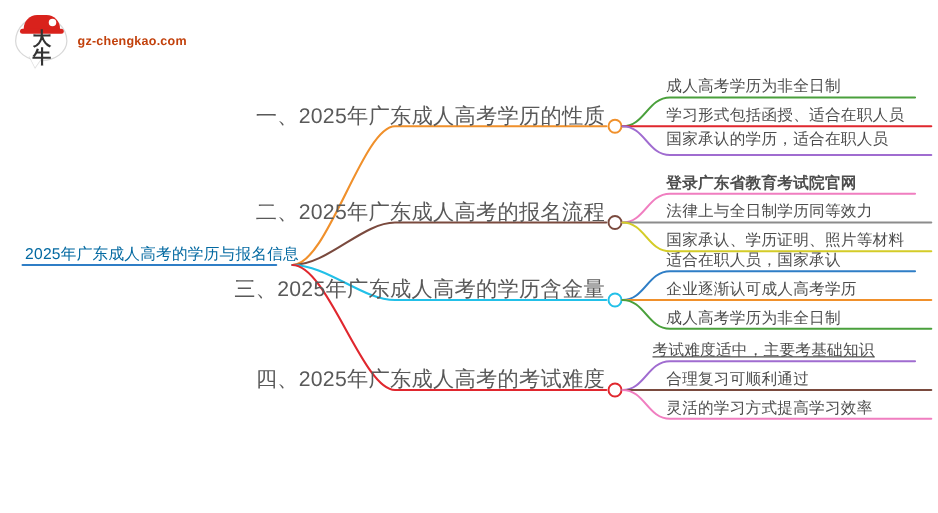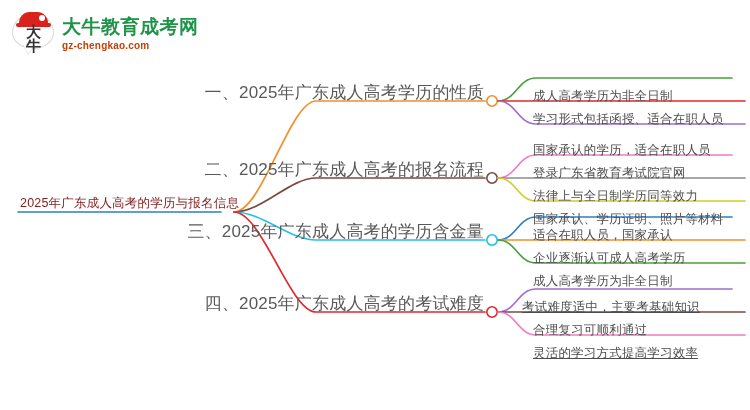--- a/index.html
+++ b/index.html
@@ -138,48 +138,46 @@
   .mm-label {
     position: absolute;
     font-size: 12.5px;
     color: #595959;
     white-space: nowrap;
     line-height: 15px;
     letter-spacing: 0.2px;
   }
   .mm-label.root {
     font-size: 12.5px;
-    color: #7f1d1d;
+    color: #0369a1;
   }
   .mm-label.branch {
     font-size: 17px;
     color: #595959;
   }
   .mm-label.leaf {
     font-size: 12.5px;
     color: #4d4d4d;
-    margin-top: 27px;
   }
 </style>
 </head>
 <body>
 
 <div id="logo-header">
   <div id="logo-mark">
     <div class="bubble"></div>
     <div class="bubble-tail"></div>
     <div class="cap"></div>
     <div class="cap-brim"></div>
     <div class="mark-text">
       <span>大</span>
       <span class="g2">牛</span>
     </div>
   </div>
   <div id="logo-wordmark">
-    <div id="logo-title">大牛教育成考网</div>
     <div id="logo-url">gz-chengkao.com</div>
   </div>
 </div>
 
 <div id="mindmap">
   <svg id="mm-svg" width="750" height="410">
       <path d="M 18 212 L 221 212" stroke="#2f7ec6" stroke-width="1.6" fill="none" stroke-linecap="round"></path>
       <path d="M 234 212 C 262 212, 290 101, 316 101 L 485 101" stroke="#f0902b" stroke-width="1.7" fill="none" stroke-linecap="round"></path>
       <circle cx="492" cy="101" r="5.2" stroke="#f0902b" stroke-width="1.6" fill="#ffffff"></circle>
       <path d="M 498 101 C 516 101, 518 78, 536 78 L 732 78" stroke="#4aa03c" stroke-width="1.7" fill="none" stroke-linecap="round"></path>
@@ -199,27 +197,27 @@
       <circle cx="492" cy="312" r="5.2" stroke="#e0272e" stroke-width="1.6" fill="#ffffff"></circle>
       <path d="M 498 312 C 516 312, 518 289, 536 289 L 732 289" stroke="#a06cd0" stroke-width="1.7" fill="none" stroke-linecap="round"></path>
       <path d="M 498 312 L 745 312" stroke="#7a4a3e" stroke-width="1.7" fill="none" stroke-linecap="round"></path>
       <path d="M 498 312 C 516 312, 518 335, 536 335 L 745 335" stroke="#f07ec0" stroke-width="1.7" fill="none" stroke-linecap="round"></path>
     </svg>
   <div id="mm-labels">
       <div class="mm-label root" style="left: 20px; top: 196px;">2025年广东成人高考的学历与报名信息</div>
       <div class="mm-label branch" style="left: auto; top: 85px; right: 266px;">一、2025年广东成人高考学历的性质</div>
       <div class="mm-label leaf" style="left: 533px; top: 62px;">成人高考学历为非全日制</div>
       <div class="mm-label leaf" style="left: 533px; top: 85px;">学习形式包括函授、适合在职人员</div>
-      <div class="mm-label leaf" style="left: 533px; top: 116px;">国家承认的学历，适合在职人员</div>
+      <div class="mm-label leaf" style="left: 533px; top: 104px;">国家承认的学历，适合在职人员</div>
       <div class="mm-label branch" style="left: auto; top: 162px; right: 266px;">二、2025年广东成人高考的报名流程</div>
-      <div class="mm-label leaf" style="left: 533px; top: 139px;">登录广东省教育考试院官网</div>
+      <div class="mm-label leaf" style="left: 533px; top: 139px; font-weight: bold;">登录广东省教育考试院官网</div>
       <div class="mm-label leaf" style="left: 533px; top: 162px;">法律上与全日制学历同等效力</div>
       <div class="mm-label leaf" style="left: 533px; top: 185px;">国家承认、学历证明、照片等材料</div>
       <div class="mm-label branch" style="left: auto; top: 224px; right: 266px;">三、2025年广东成人高考的学历含金量</div>
       <div class="mm-label leaf" style="left: 533px; top: 201px;">适合在职人员，国家承认</div>
       <div class="mm-label leaf" style="left: 533px; top: 224px;">企业逐渐认可成人高考学历</div>
       <div class="mm-label leaf" style="left: 533px; top: 247px;">成人高考学历为非全日制</div>
       <div class="mm-label branch" style="left: auto; top: 296px; right: 266px;">四、2025年广东成人高考的考试难度</div>
       <div class="mm-label leaf" style="left: 522px; top: 273px; text-decoration: underline;">考试难度适中，主要考基础知识</div>
       <div class="mm-label leaf" style="left: 533px; top: 296px;">合理复习可顺利通过</div>
-      <div class="mm-label leaf" style="left: 533px; top: 319px; text-decoration: underline;">灵活的学习方式提高学习效率</div>
+      <div class="mm-label leaf" style="left: 533px; top: 319px;">灵活的学习方式提高学习效率</div>
     </div>
 </div>
 
 </body></html>

